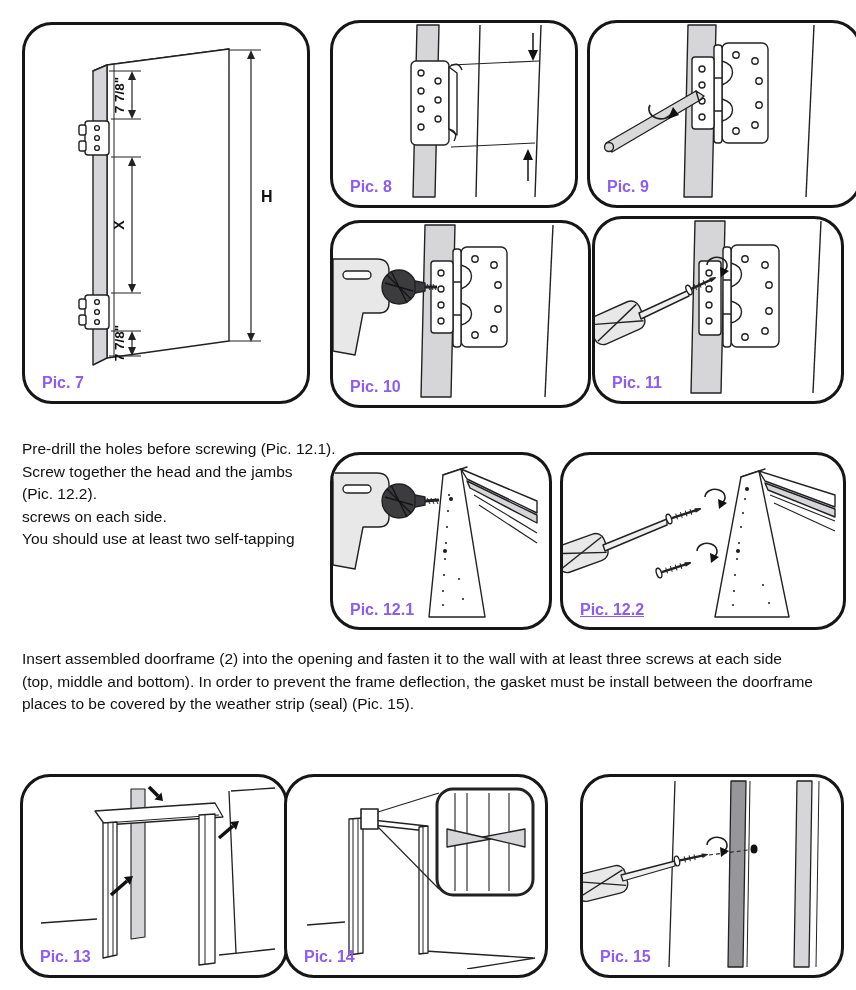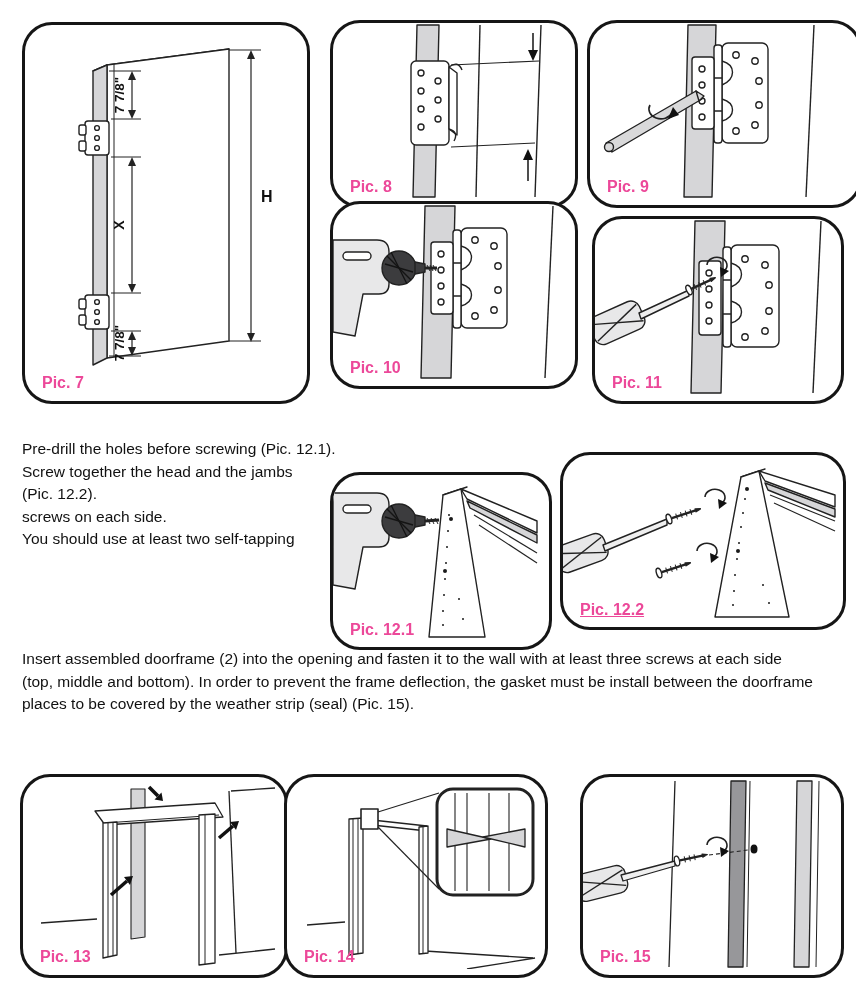--- a/index.html
+++ b/index.html
@@ -1,20 +1,20 @@
 <!DOCTYPE html>
 <html><head>
 <meta charset="utf-8">
 <style>
   html,body{margin:0;padding:0;background:#fff;}
   .page{position:relative;width:856px;height:990px;background:#ffffff;overflow:hidden;
         font-family:"Liberation Sans",sans-serif;color:#111;}
   .panel{position:absolute;background:#fff;border:3px solid #161616;border-radius:30px;overflow:hidden;}
   .panel svg{position:absolute;left:0;top:0;}
-  .pic-label{position:absolute;left:17px;bottom:9px;font-weight:bold;font-size:16px;color:#ec4899;white-space:nowrap;}
+  .pic-label{position:absolute;left:17px;bottom:9px;font-weight:bold;font-size:16px;color:#8b5cf6;white-space:nowrap;}
   .step-block{position:absolute;}
   .step-head{font-weight:bold;font-size:19px;line-height:24px;margin-bottom:4px;white-space:nowrap;}
   .step-head .note{font-weight:normal;font-size:15.5px;}
   .step-line{font-size:15.5px;line-height:22.5px;white-space:nowrap;}
   svg text{font-family:"Liberation Sans",sans-serif;}
 </style>
 </head>
 <body>
 
 <div class="page">
@@ -141,21 +141,21 @@
           <circle cx="19" cy="124" r="4.5" fill="#d9d9da"></circle>
           <polygon points="106,68 114,73 109,78" fill="#d9d9da"></polygon>
         </g>
         <path d="M60,82 a11,9 0 1 0 22,8" stroke-width="1.6"></path>
       </g>
       <polygon points="78,96 89,92 83,84" fill="#111"></polygon>
     </svg>
     <div class="pic-label">Pic. 9</div>
   </div>
 
-  <div class="panel" style="left:330px;top:201px;width:242px;height:182px;">
+  <div class="panel" style="left:330px;top:220px;width:242px;height:182px;padding-left:13px;">
     <svg width="236" height="176" viewBox="0 0 236 176">
       <g stroke="#222" stroke-width="1.4" fill="none" stroke-linejoin="round">
         <polygon points="92,2 122,2 118,174 88,174" fill="#d6d6d8"></polygon>
         <line x1="220" y1="2" x2="212" y2="174"></line>
         <g>
           <rect x="128" y="24" width="46" height="100" rx="6" fill="#fff"></rect>
           <path d="M128,42 c14,4 14,18 0,24"></path>
           <path d="M128,80 c14,4 14,18 0,22"></path>
           <rect x="120" y="26" width="8" height="98" rx="3" fill="#fff"></rect>
           <line x1="120" y1="59" x2="128" y2="59"></line>
@@ -238,21 +238,21 @@
   </div>
 
   <div class="step-block" style="left:22px;top:438px;">
     <div class="step-line">Pre-drill the holes before screwing (Pic. 12.1).</div>
     <div class="step-line">Screw together the head and the jambs</div>
     <div class="step-line">(Pic. 12.2).</div>
     <div class="step-line">screws on each side.</div>
     <div class="step-line">You should use at least two self-tapping</div>
   </div>
 
-  <div class="panel" style="left:330px;top:472px;width:216px;height:172px;">
+  <div class="panel" style="left:330px;top:452px;width:216px;height:172px;">
     <svg width="210" height="166" viewBox="0 0 210 166">
       <g stroke="#222" stroke-width="1.4" fill="none" stroke-linejoin="round">
         <polygon points="128,14 204,46 204,58 134,24" fill="#fff"></polygon>
         <polygon points="134,26 204,60 204,68 137,33" fill="#d6d6d8"></polygon>
         <line x1="141" y1="40" x2="204" y2="78" stroke-width="1.1"></line>
         <line x1="146" y1="50" x2="204" y2="88" stroke-width="1.1"></line>
         <polygon points="110,20 128,14 134,12 116,18" fill="#fff"></polygon>
         <polygon points="96,162 110,20 128,14 152,162" fill="#fff"></polygon>
         <g>
           <path d="M0,18 L44,18 Q56,18 56,30 L56,62 Q56,72 46,72 L30,72 L22,114 L0,110 Z" fill="#e8e8e9"></path>

